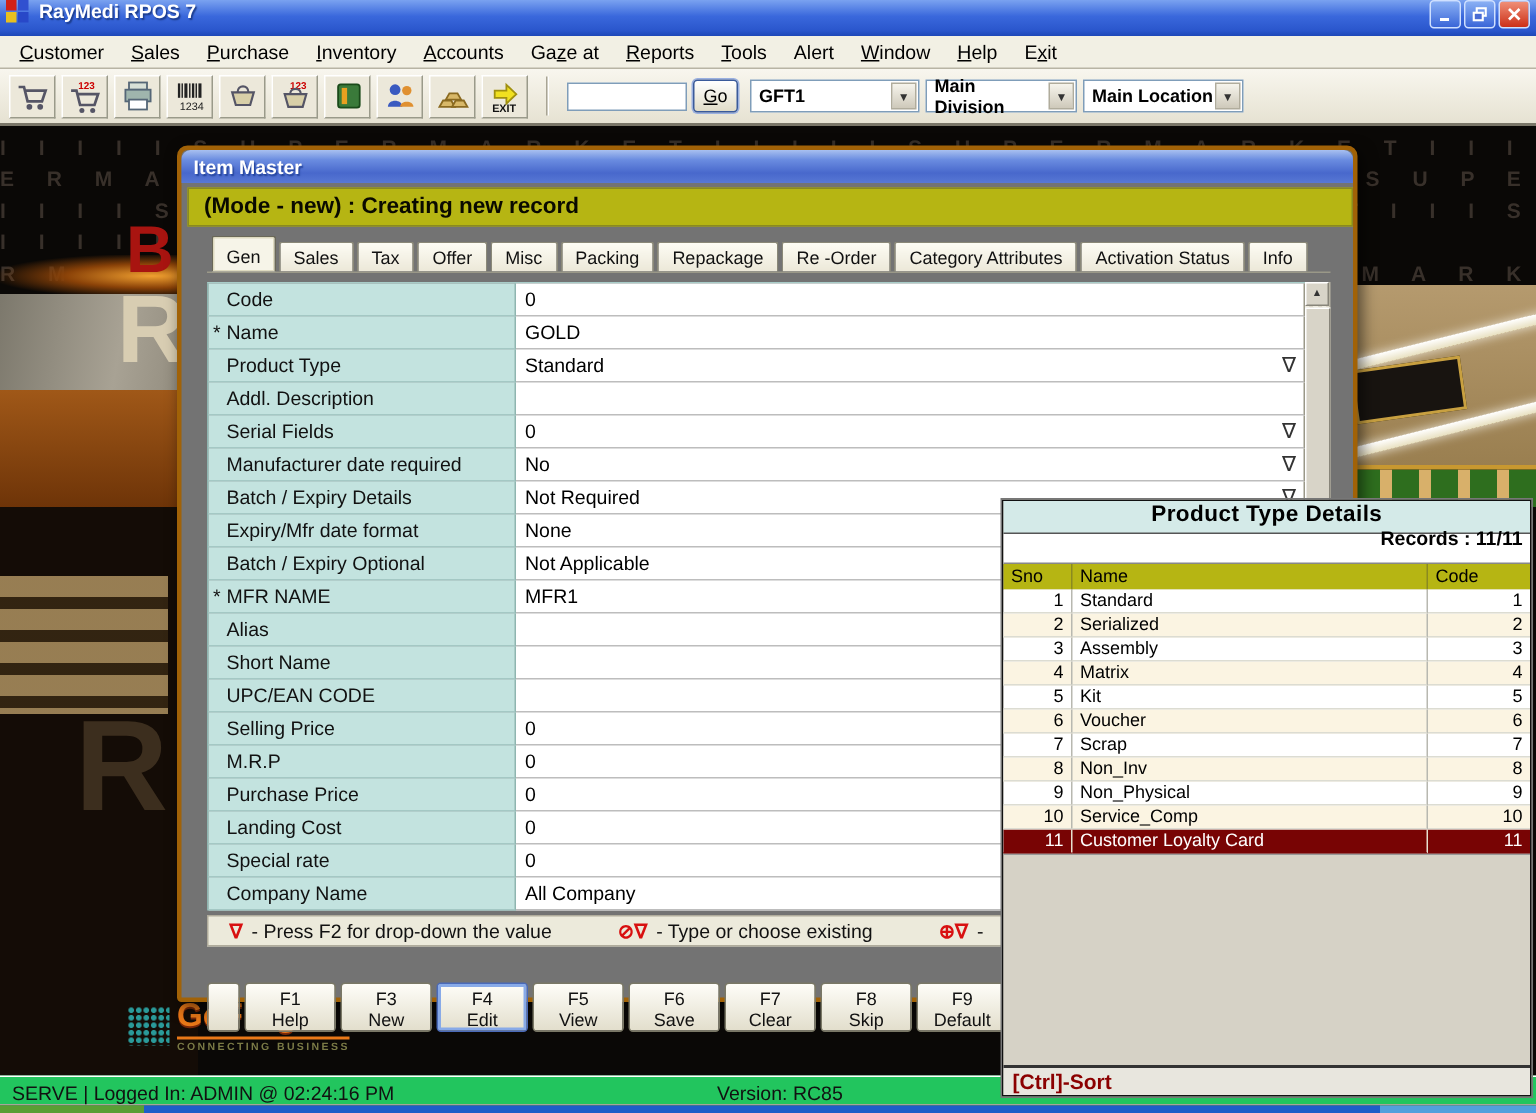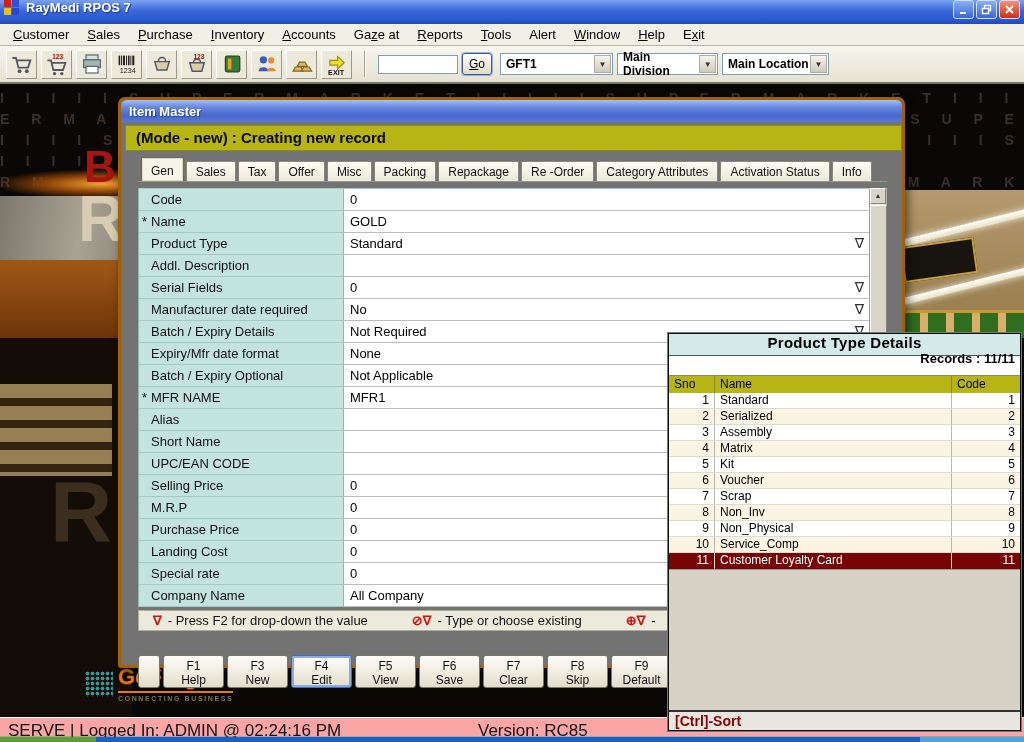--- a/index.html
+++ b/index.html
@@ -72,22 +72,22 @@
   .logo { position:absolute; left:85px; top:664px; width:180px; height:48px; z-index:5; display:flex; }
   .logo-dots { width:28px; height:26px; margin-top:7px;
     background-image:radial-gradient(circle at 2.5px 2.5px, #2a9a9a 1.6px, transparent 2.2px);
     background-size:5px 5px; }
   .logo-text { margin-left:5px; }
   .logo-name { color:#e87818; font-weight:bold; font-size:22px; text-shadow:0 1px 0 #7a2808; }
   .logo-tag { color:#7a7a46; font-size:7px; letter-spacing:1.6px; border-top:2px solid #e87818;
     margin-top:1px; padding-top:2px; font-weight:bold; }
 
   
-  .statusbar { position:absolute; left:0; top:717px; width:1024px; height:20px; background:#fca5a5;
-    border-top:1px solid #fff; box-shadow:inset 0 -1px 0 #a8a498; font-size:17px; color:#111; z-index:6; }
+  .statusbar { position:absolute; left:0; top:717px; width:1024px; height:20px; background:#22c55e;
+    border-top:1px solid #fff; box-shadow:inset 0 -1px 0 #a8a498; font-size:13px; color:#111; z-index:6; }
   .status-left { position:absolute; left:8px; top:3px; }
   .status-version { position:absolute; left:478px; top:3px; }
   .bottomstrip { position:absolute; left:0; top:737px; width:1024px; height:5px; display:flex; z-index:6; }
   .seg-green { width:96px; background:#5a9e34; }
   .seg-blue { flex:1; background:#1e5ec8; }
   .seg-light { width:104px; background:#52a0dc; }
 
   
   .dialog { position:absolute; left:118px; top:97px; width:787px; height:571px; background:#737373;
     border:3px solid #a16207; border-radius:7px 7px 3px 3px; box-shadow:3px 4px 10px rgba(0,0,0,.55); z-index:10; }

